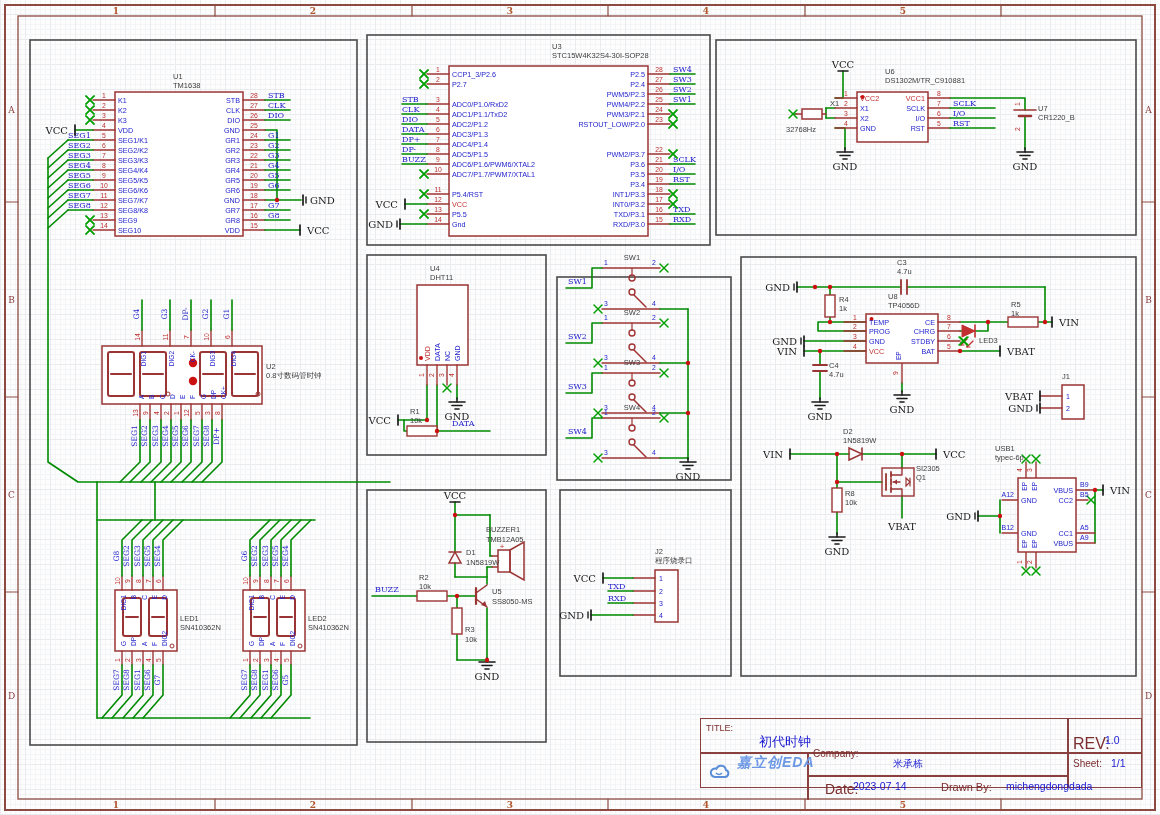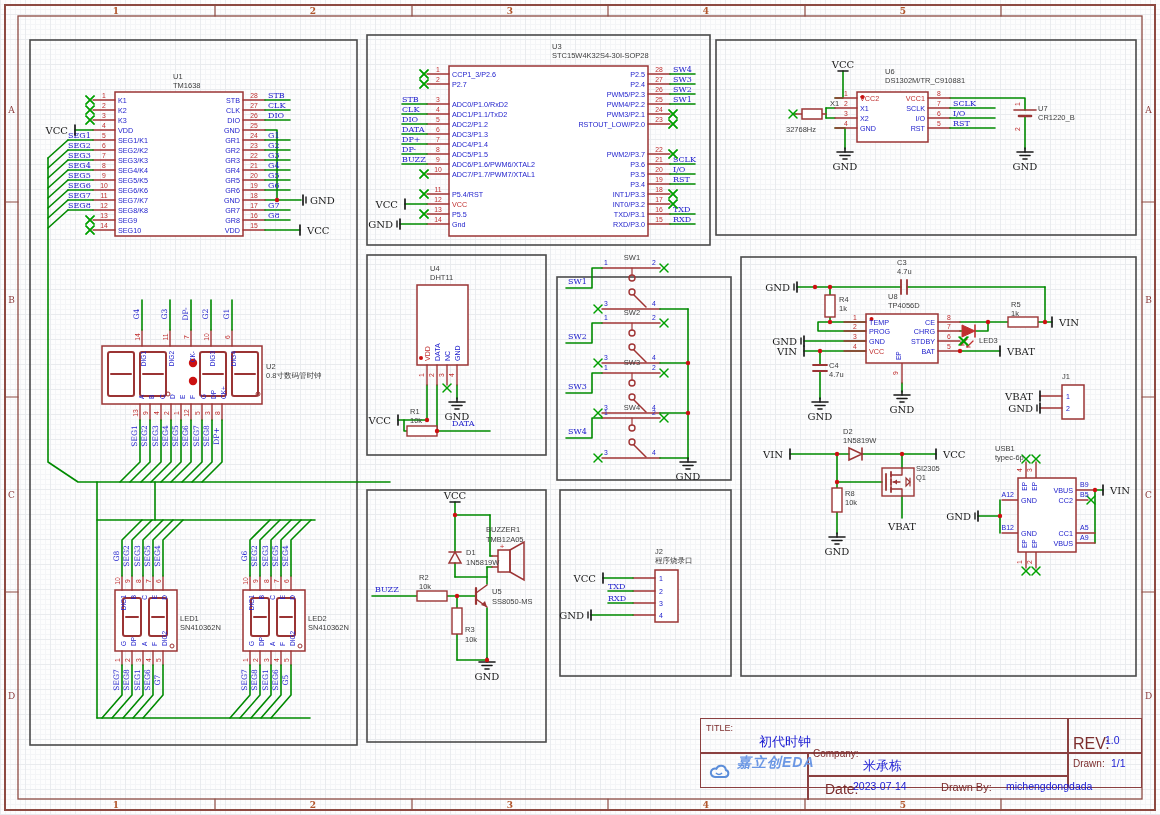--- a/index.html
+++ b/index.html
@@ -1290,22 +1290,22 @@
   <div class="tb">
     <div class="ln" style="left:366px;top:0;width:1.5px;height:100%"></div>
     <div class="ln" style="left:0;top:33px;width:100%;height:1.5px"></div>
     <div class="ln" style="left:106px;top:56px;width:260px;height:1.5px"></div>
     <div class="ln" style="left:106px;top:33px;width:1.5px;height:48px"></div>
     <span class="lab" style="left:5px;top:4px">TITLE:</span>
     <span class="bigval" style="left:58px;top:14px">初代时钟</span>
     <span class="lab" style="left:372px;top:16px;font-size:16px">REV:</span>
     <span class="val" style="left:404px;top:15px;font-size:10.5px">1.0</span>
     <span class="lab" style="left:112px;top:29px;font-size:10px">Company:</span>
-    <span class="val" style="left:162px;top:38px;font-size:13px">米承栋</span>
-    <span class="lab" style="left:372px;top:39px;font-size:10px">Drawn:</span>
+    <span class="val" style="left:192px;top:38px;font-size:10px">米承栋</span>
+    <span class="lab" style="left:372px;top:39px;font-size:10px">Sheet:</span>
     <span class="val" style="left:410px;top:38px;font-size:10.5px">1/1</span>
     <span class="lab" style="left:124px;top:62px;font-size:14px">Date:</span>
     <span class="val" style="left:152px;top:61px;font-size:10.5px">2023-07-14</span>
     <span class="lab" style="left:240px;top:62px;font-size:11px">Drawn By:</span>
     <span class="val" style="left:305px;top:61px;font-size:10.5px">michengdongdada</span>
     <div class="logo">
       <svg width="24" height="18" viewBox="0 0 24 18">
         <path d="M6 14 a4.2 4.2 0 1 1 1.3-8.2 a5 5 0 0 1 9.6 1.2 a3.6 3.6 0 0 1 -0.9 7 z" fill="none" stroke="#5b8dd9" stroke-width="2"></path>
         <path d="M7 10 q3 3 6 0" fill="none" stroke="#5b8dd9" stroke-width="1.6"></path>
       </svg>

